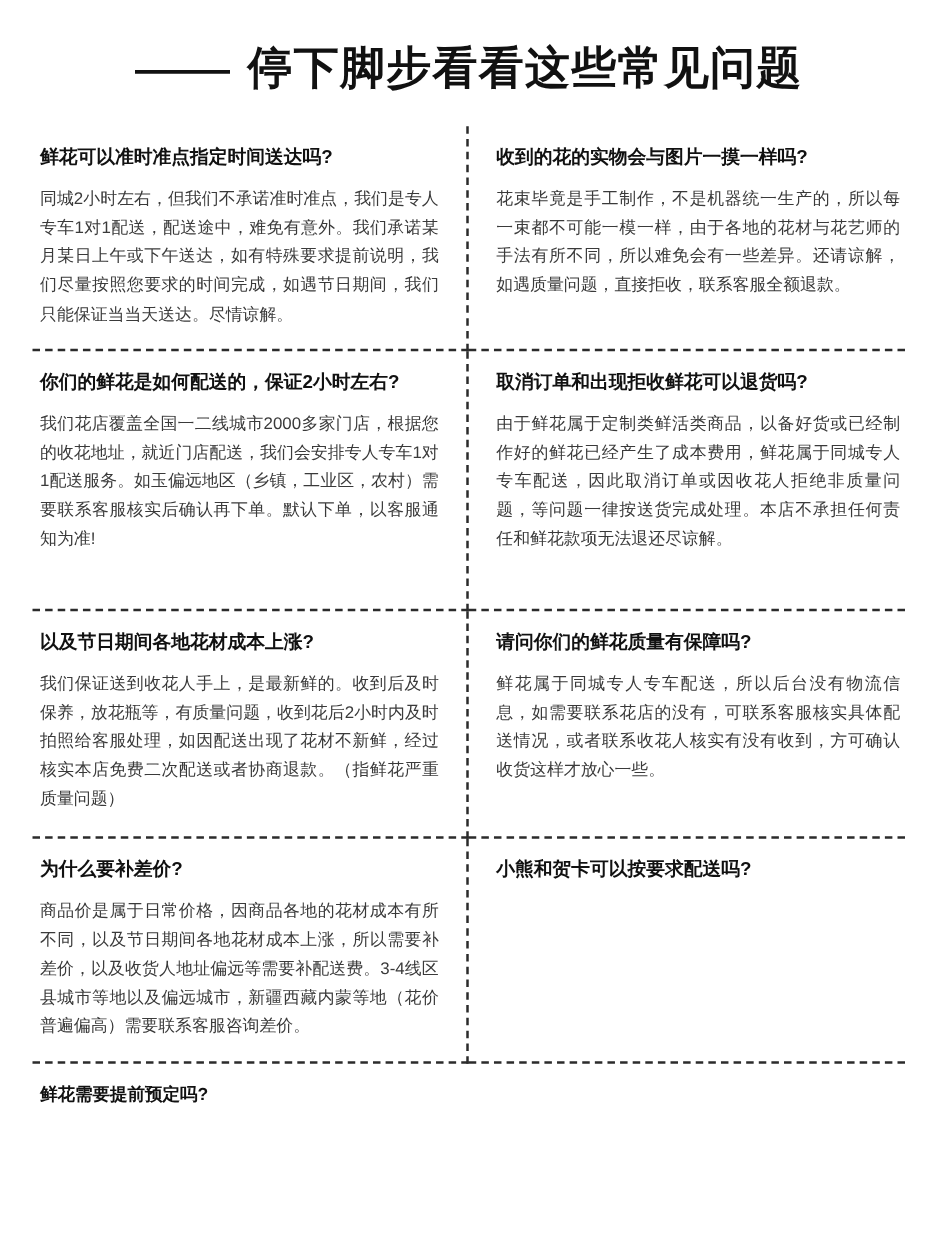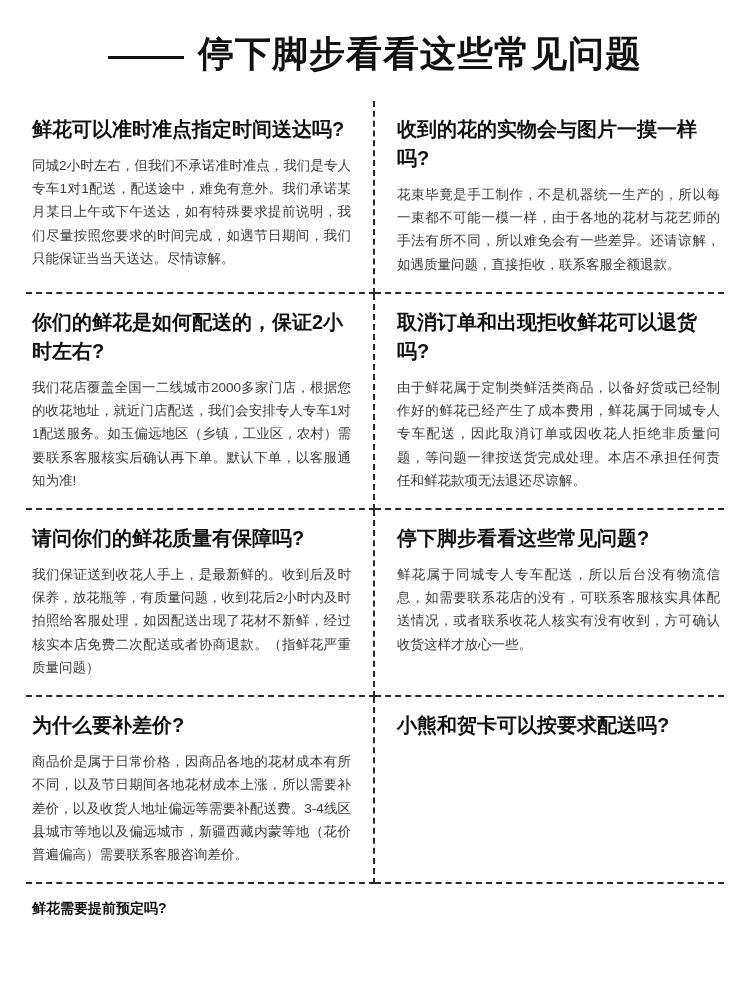--- a/index.html
+++ b/index.html
@@ -62,21 +62,21 @@
   .faq-cell.col-right {
     padding-left: 22px;
     padding-right: 4px;
   }
   .faq-cell.row-1 { min-height: 160px; }
   .faq-cell.row-2 { min-height: 208px; }
   .faq-cell.row-3 { min-height: 182px; }
   .faq-cell.row-4 { min-height: 172px; border-bottom: 2px dashed #2b2b2b; }
 
   .q {
-    font-size: 20px;
+    font-size: 15px;
     font-weight: bold;
     line-height: 1.45;
     color: #111111;
     margin: 0 0 10px 0;
   }
   .a {
     font-size: 13.5px;
     line-height: 1.72;
     color: #3a3a3a;
     margin: 0;
@@ -122,26 +122,26 @@
       <p class="q">你们的鲜花是如何配送的，保证2小时左右?</p>
       <p class="a">我们花店覆盖全国一二线城市2000多家门店，根据您的收花地址，就近门店配送，我们会安排专人专车1对1配送服务。如玉偏远地区（乡镇，工业区，农村）需要联系客服核实后确认再下单。默认下单，以客服通知为准!</p>
     </div>
 
     <div class="faq-cell col-right row-2">
       <p class="q">取消订单和出现拒收鲜花可以退货吗?</p>
       <p class="a">由于鲜花属于定制类鲜活类商品，以备好货或已经制作好的鲜花已经产生了成本费用，鲜花属于同城专人专车配送，因此取消订单或因收花人拒绝非质量问题，等问题一律按送货完成处理。本店不承担任何责任和鲜花款项无法退还尽谅解。</p>
     </div>
 
     <div class="faq-cell col-left row-3">
-      <p class="q">请问你们的鲜花质量有保障吗?</p>
+      <p class="q">以及节日期间各地花材成本上涨?</p>
       <p class="a">我们保证送到收花人手上，是最新鲜的。收到后及时保养，放花瓶等，有质量问题，收到花后2小时内及时拍照给客服处理，如因配送出现了花材不新鲜，经过核实本店免费二次配送或者协商退款。（指鲜花严重质量问题）</p>
     </div>
 
     <div class="faq-cell col-right row-3">
-      <p class="q">停下脚步看看这些常见问题?</p>
+      <p class="q">请问你们的鲜花质量有保障吗?</p>
       <p class="a">鲜花属于同城专人专车配送，所以后台没有物流信息，如需要联系花店的没有，可联系客服核实具体配送情况，或者联系收花人核实有没有收到，方可确认收货这样才放心一些。</p>
     </div>
 
     <div class="faq-cell col-left row-4">
       <p class="q">为什么要补差价?</p>
       <p class="a">商品价是属于日常价格，因商品各地的花材成本有所不同，以及节日期间各地花材成本上涨，所以需要补差价，以及收货人地址偏远等需要补配送费。3-4线区县城市等地以及偏远城市，新疆西藏内蒙等地（花价普遍偏高）需要联系客服咨询差价。</p>
     </div>
 
     <div class="faq-cell col-right row-4">
       <p class="q">小熊和贺卡可以按要求配送吗?</p>

